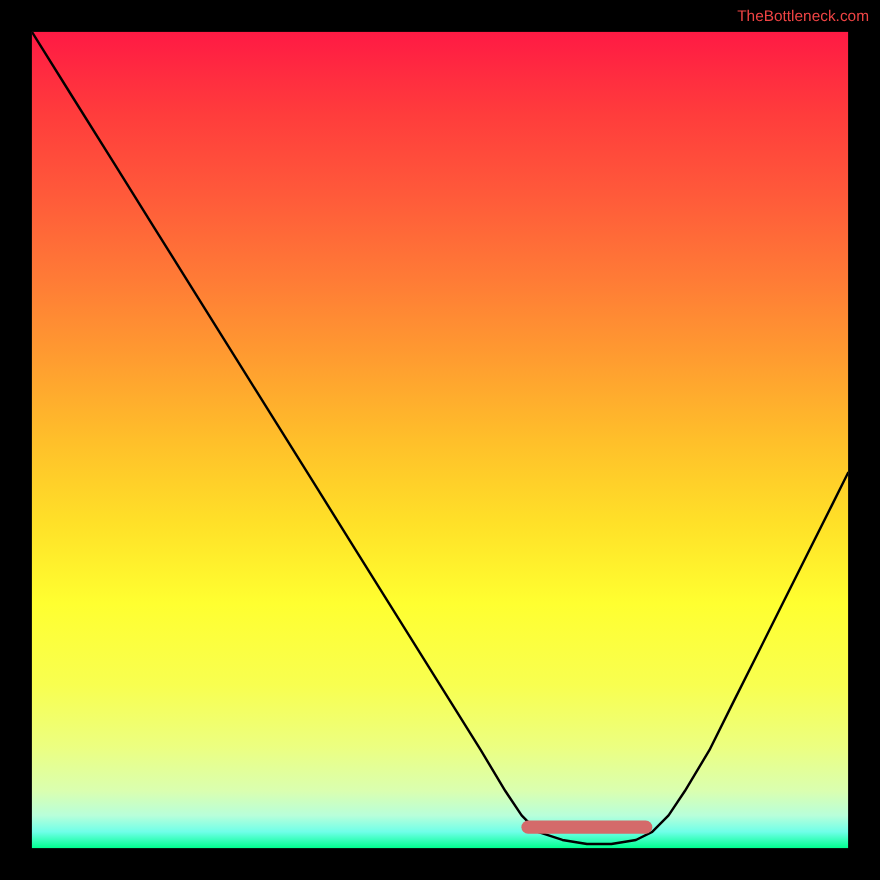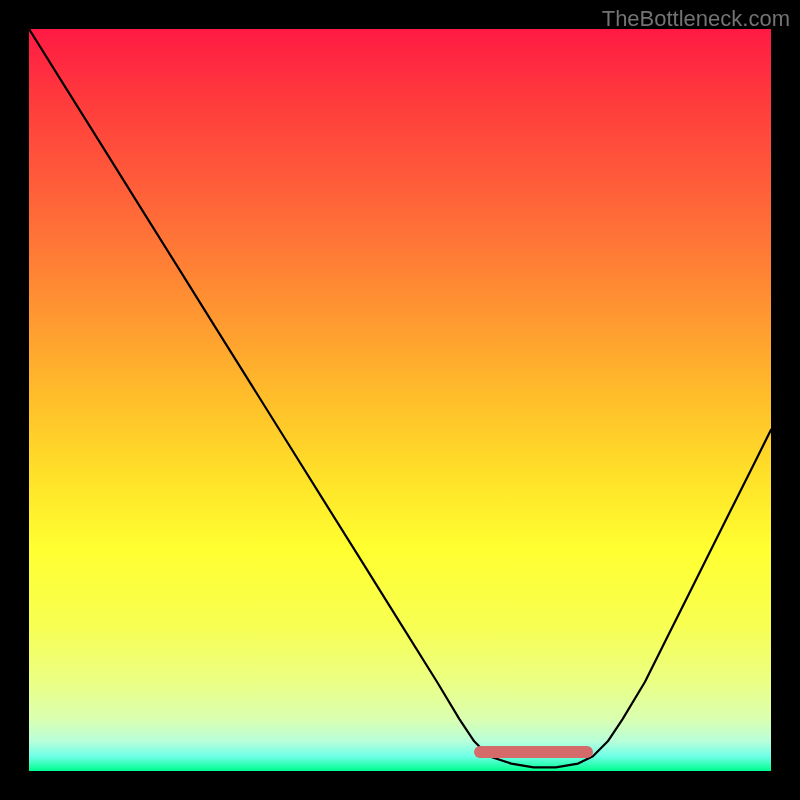--- a/index.html
+++ b/index.html
@@ -8,22 +8,22 @@
     height: 800px;
     background: #000;
     position: relative;
     font-family: Arial, sans-serif;
     overflow: hidden;
   }
   .watermark {
     position: absolute;
     top: 6px;
     right: 10px;
-    color: #737373;
-    font-size: 22px;
+    color: #ef4444;
+    font-size: 14px;
     font-weight: 500;
     z-index: 10;
   }
   .plot-area {
     position: absolute;
     left: 29px;
     top: 29px;
     width: 742px;
     height: 742px;
     background: linear-gradient(to bottom,

